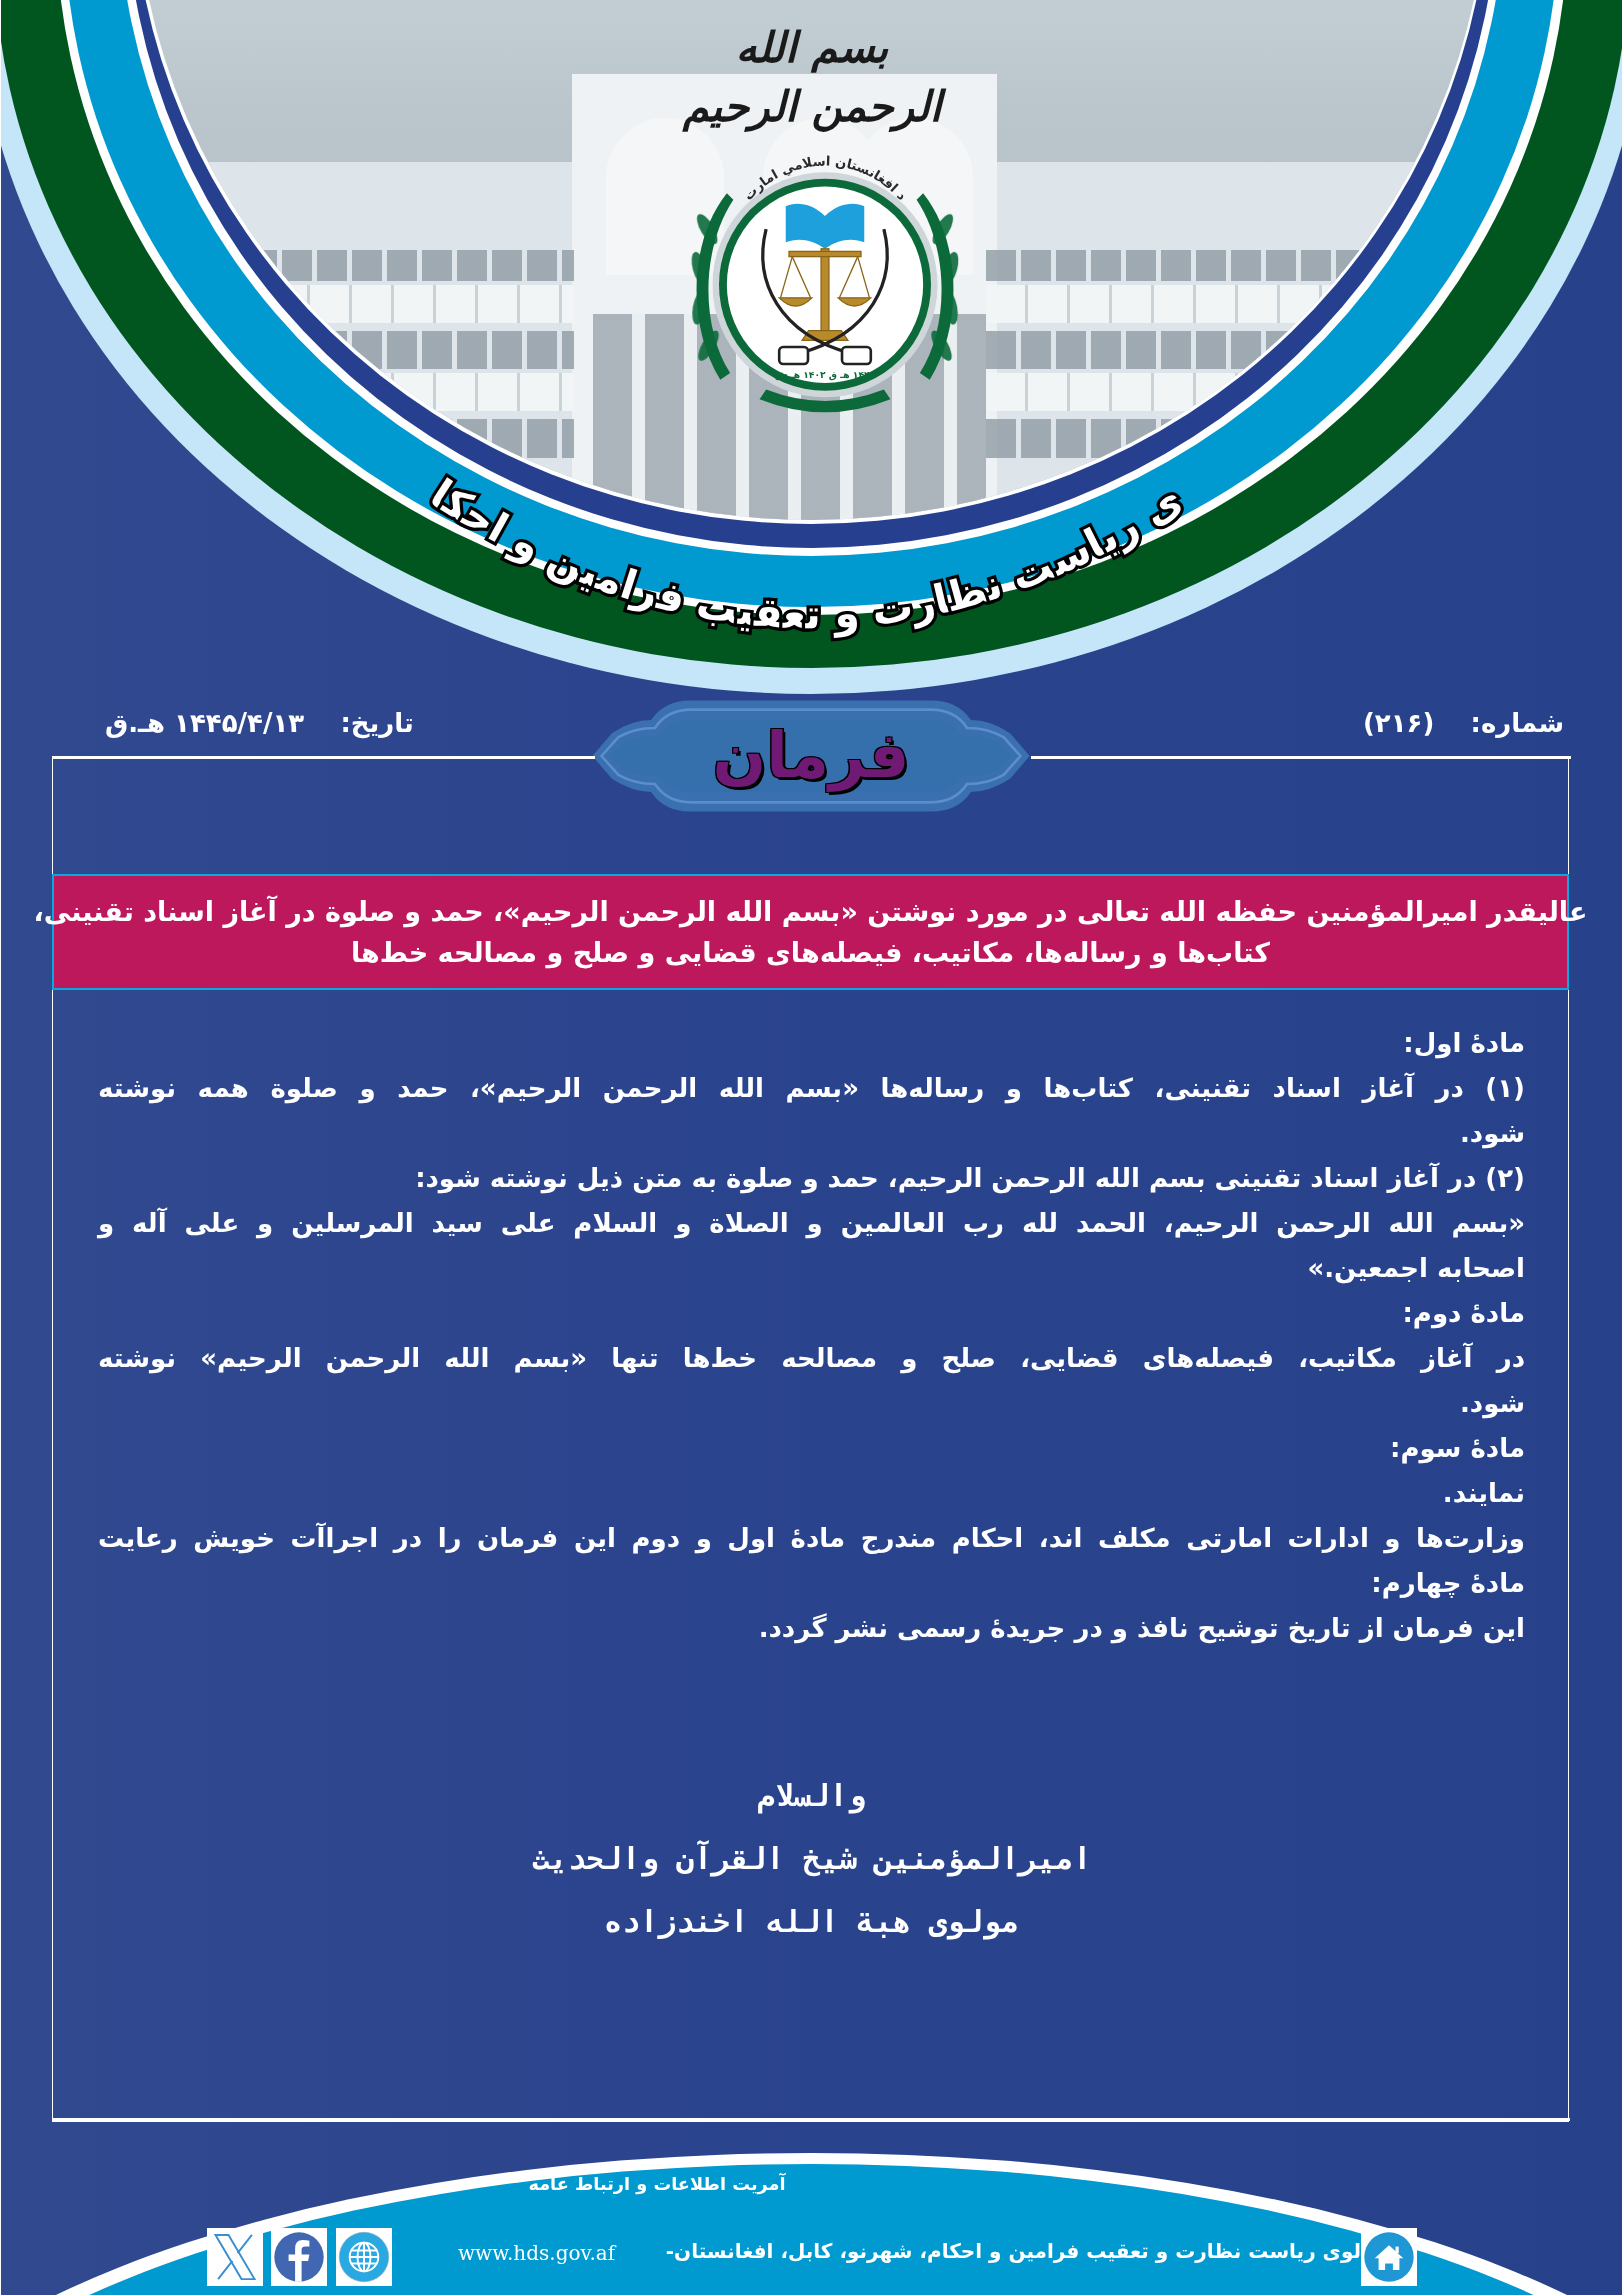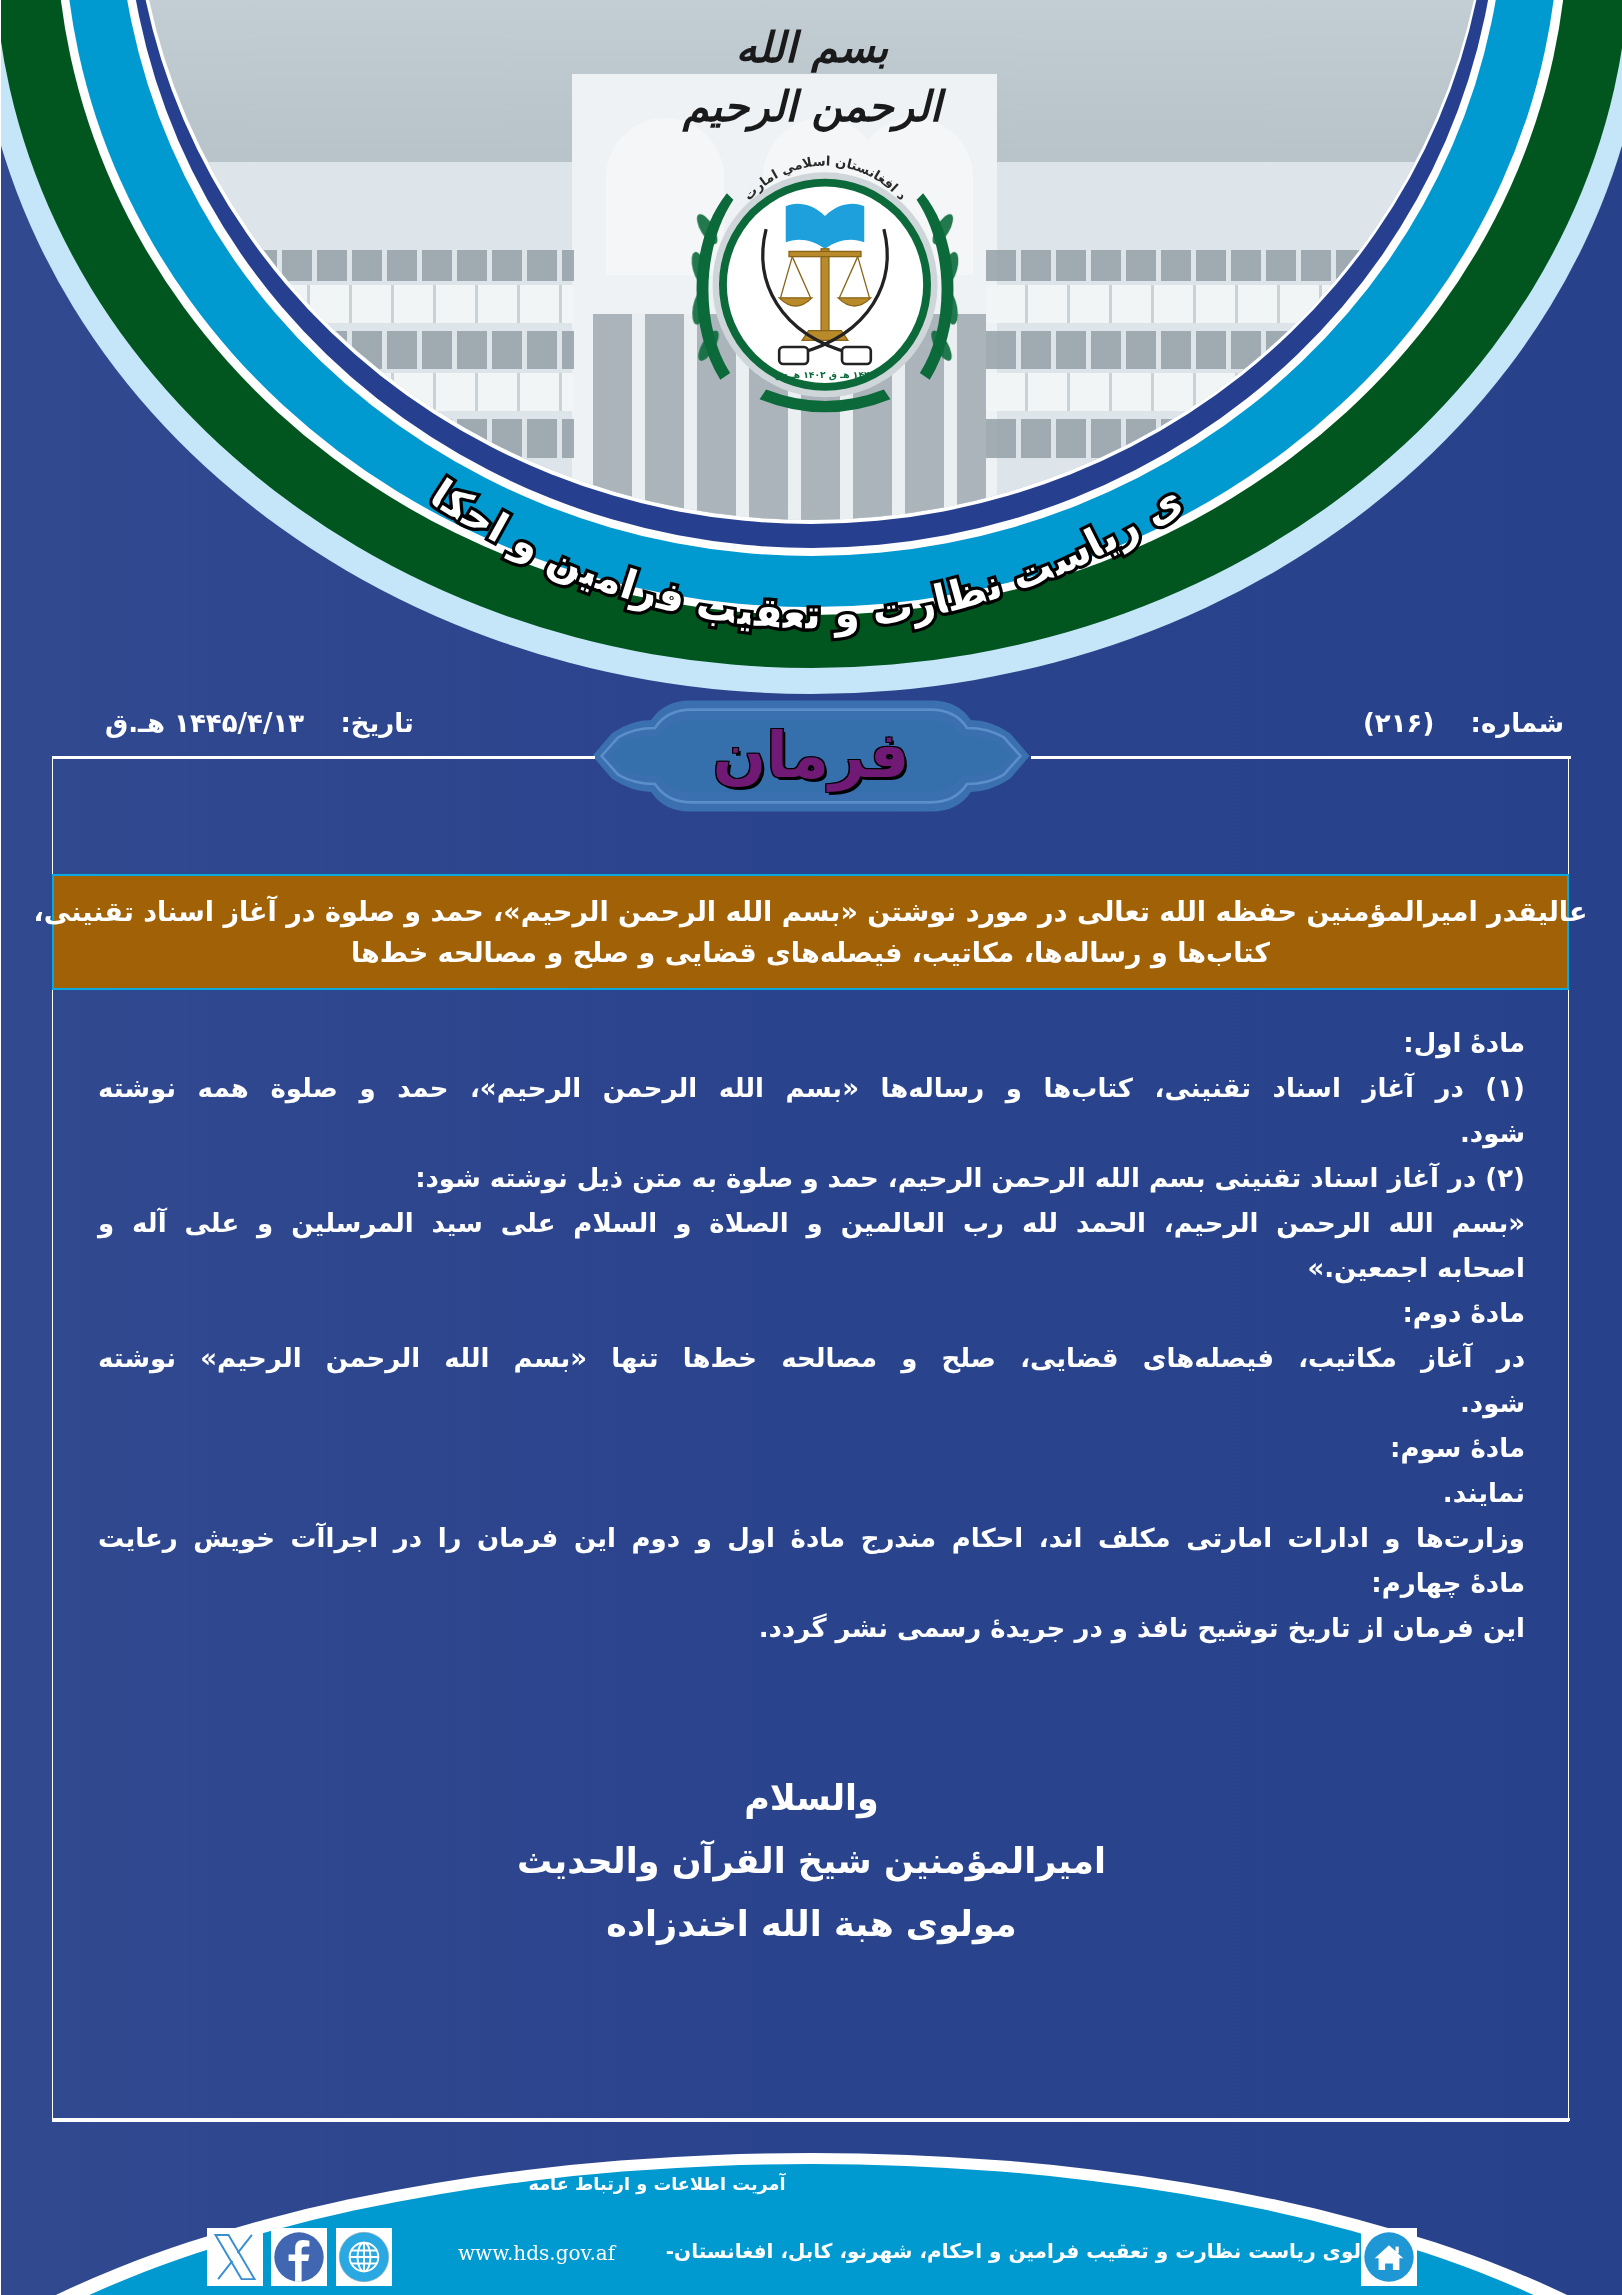--- a/index.html
+++ b/index.html
@@ -67,36 +67,36 @@
 
   
   #frame-top-left  { left:52px; top:756px; width:543px; height:3.3px; background:#fff; }
   #frame-top-right { left:1031px; top:756px; width:540px; height:3.3px; background:#fff; }
   #frame { left:52px; top:756px; width:1517px; height:1366px; border:1.3px solid #fff; border-top:none; box-sizing:border-box; }
   #frame-bottom { left:52px; top:2118px; width:1518px; height:3.3px; background:#fff; }
 
   
   #subject {
     left:52px; top:874px; width:1517px; height:116px; box-sizing:border-box;
-    border:2.6px solid #0aa8e0; background:#a16207;
+    border:2.6px solid #0aa8e0; background:#be185d;
     display:flex; flex-direction:column; justify-content:center; align-items:center;
   }
   #subject p { margin:0; font-size:27px; font-weight:bold; line-height:41px; text-align:center; white-space:nowrap; }
 
   
   #body {
     left:98px; top:1021px; width:1427px; direction:rtl; text-align:justify;
     font-size:26px; font-weight:bold; line-height:45px;
   }
   #body .line { display:block; white-space:nowrap; }
   #body .just { text-align:justify; text-align-last:justify; }
 
   
   #signature { left:419px; top:1767px; width:785px; text-align:center; }
-  #signature div { font-size:35px; font-weight:bold; line-height:63px; }
+  #signature div { font-size:30px; font-weight:bold; line-height:63px;font-family:Liberation Mono, monospace; }
 
   
   #footer { left:0; top:2146px; width:1623px; height:149px; overflow:hidden; }
   #footer-white { position:absolute; left:-170px; top:6.5px; width:1963px; height:785px; border-radius:50%; background:#fff; }
   #footer-cyan  { position:absolute; left:-157px; top:18.3px; width:1937px; height:785px; border-radius:50%; background:#009ad0; }
   #footer-dept { left:0; top:2174px; width:1314px; text-align:center; font-size:17.7px; font-weight:bold; color:#fff; }
   #footer-address { right:262px; top:2239px; font-size:20px; color:#fff; white-space:nowrap; direction:rtl; font-weight:bold; }
   #footer-url { left:458px; top:2241px; font-size:20px; color:#fff; white-space:nowrap; direction:ltr; font-family:"DejaVu Serif",serif; }
   .ficon { position:absolute; width:56px; height:58px; background:#fff; top:2228px; display:flex; align-items:center; justify-content:center; }
   .ficon svg { width:52px; height:52px; }

